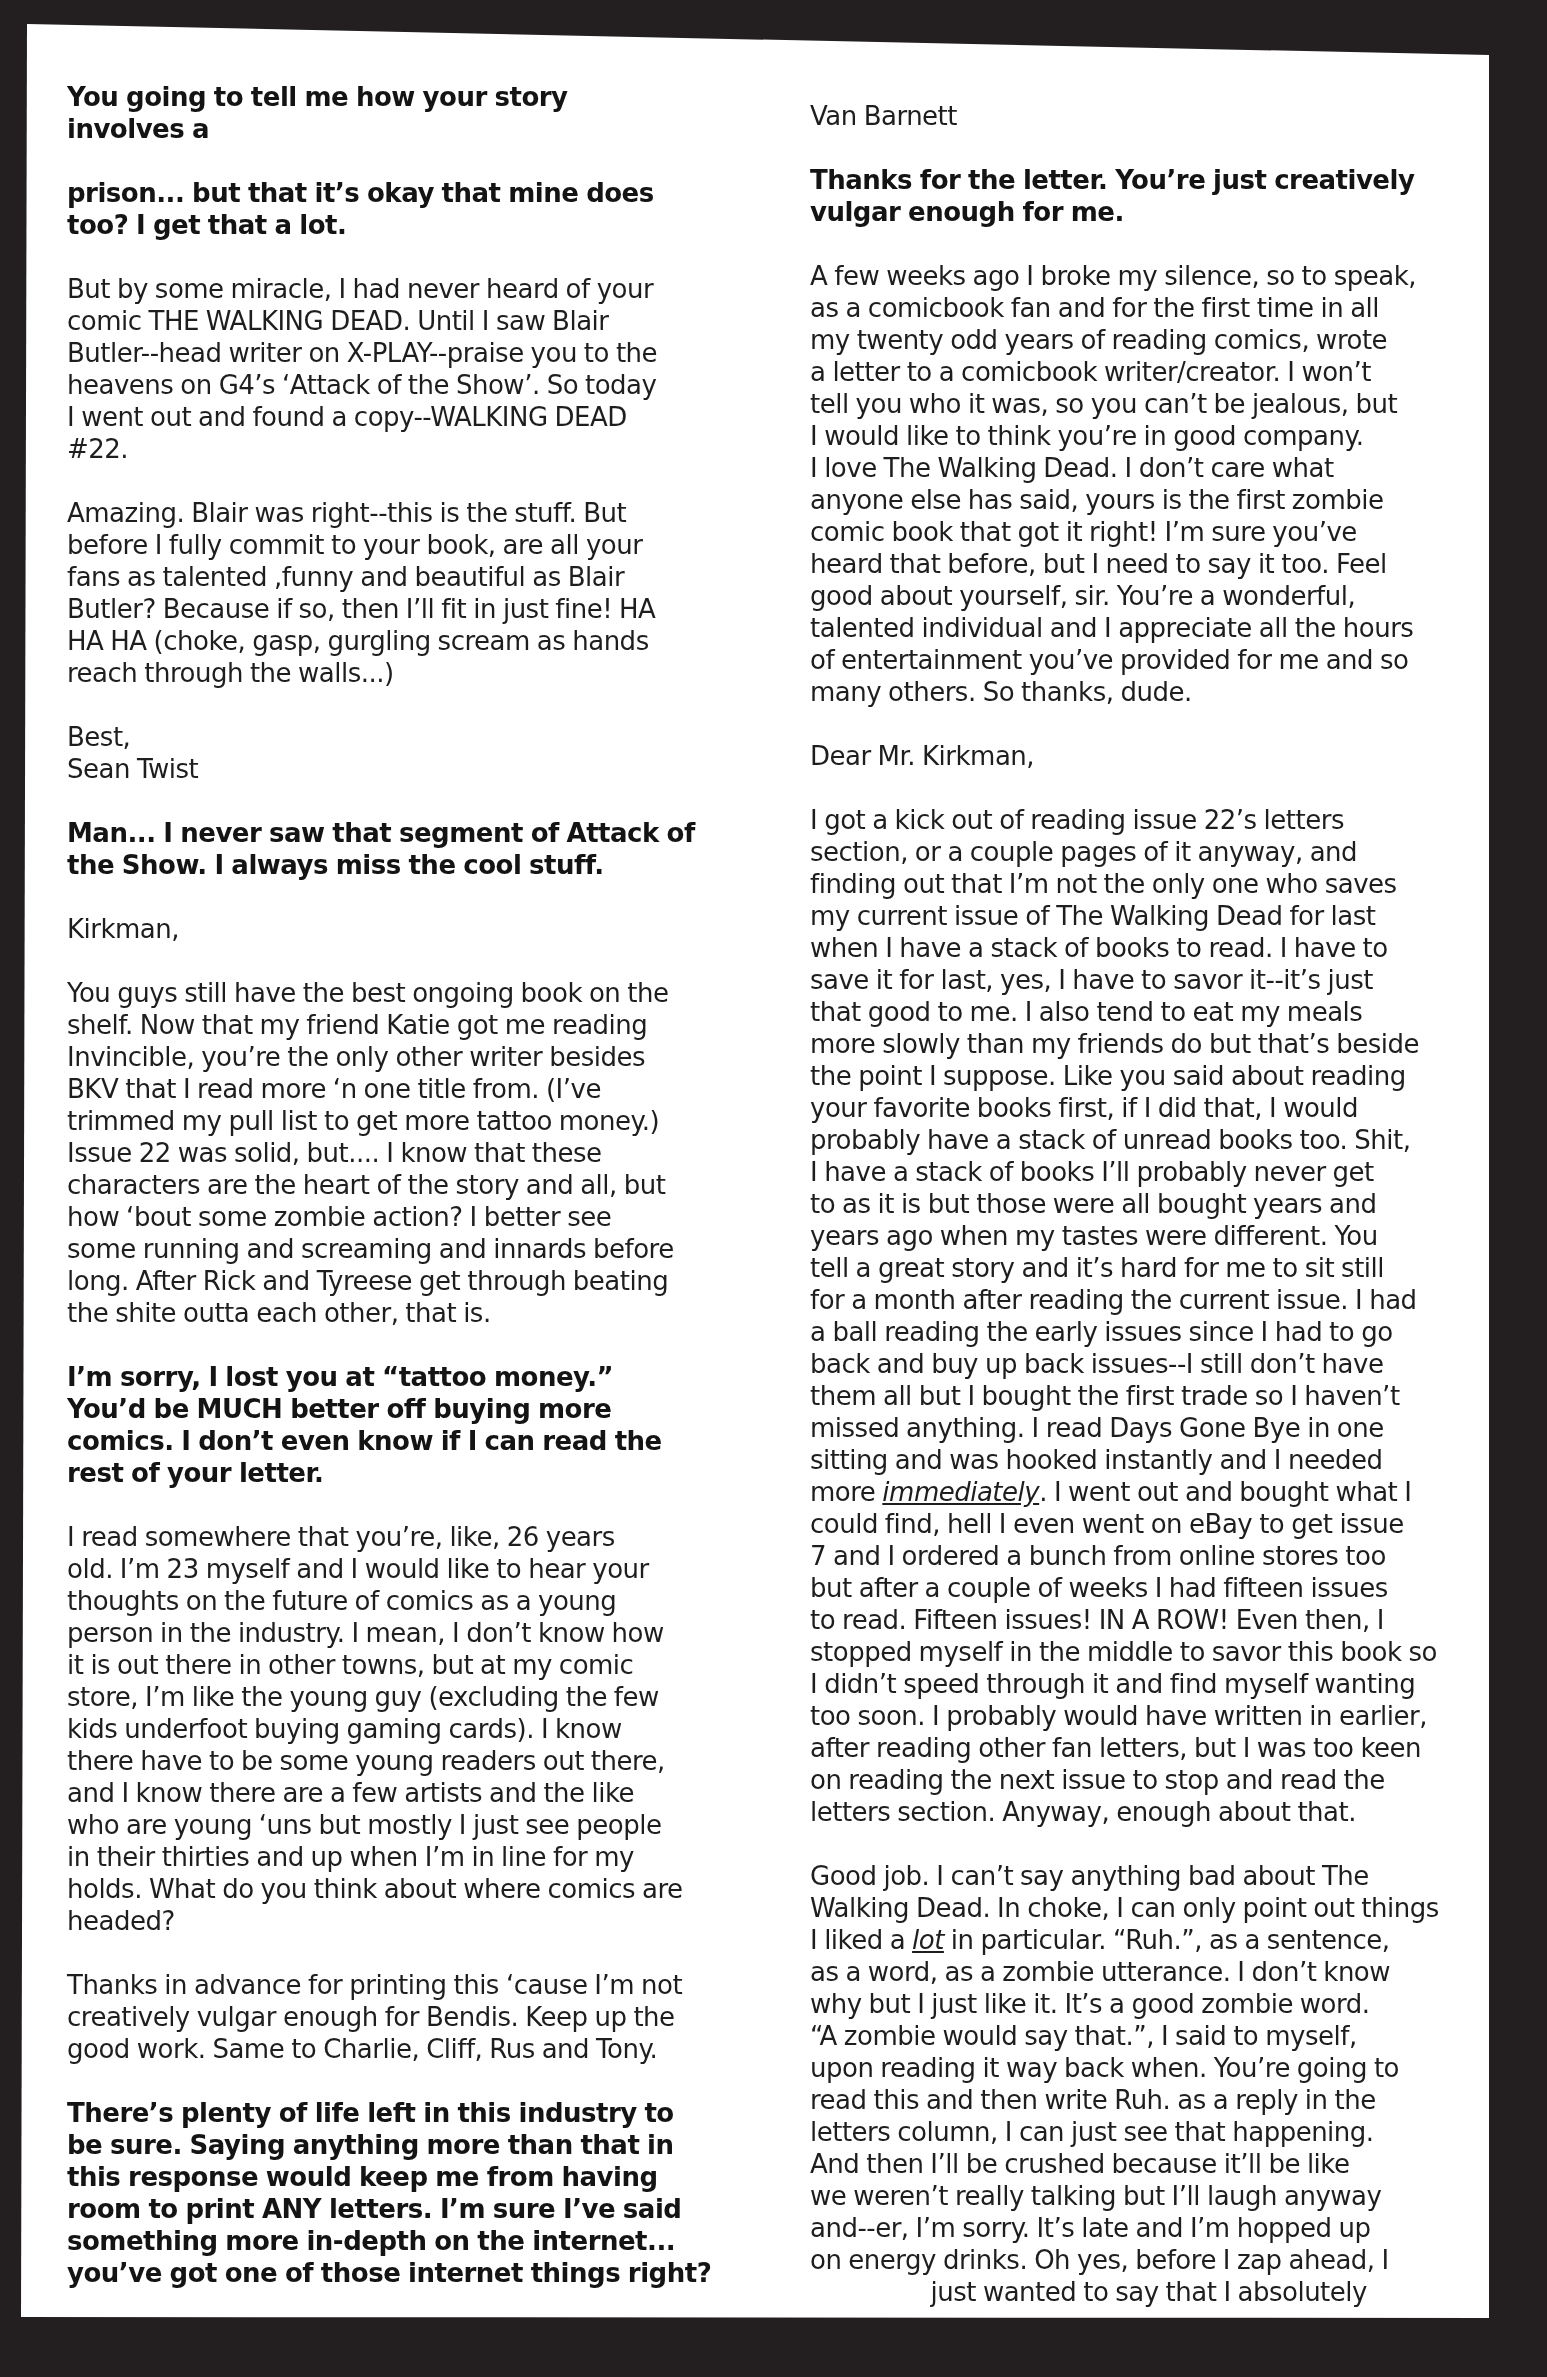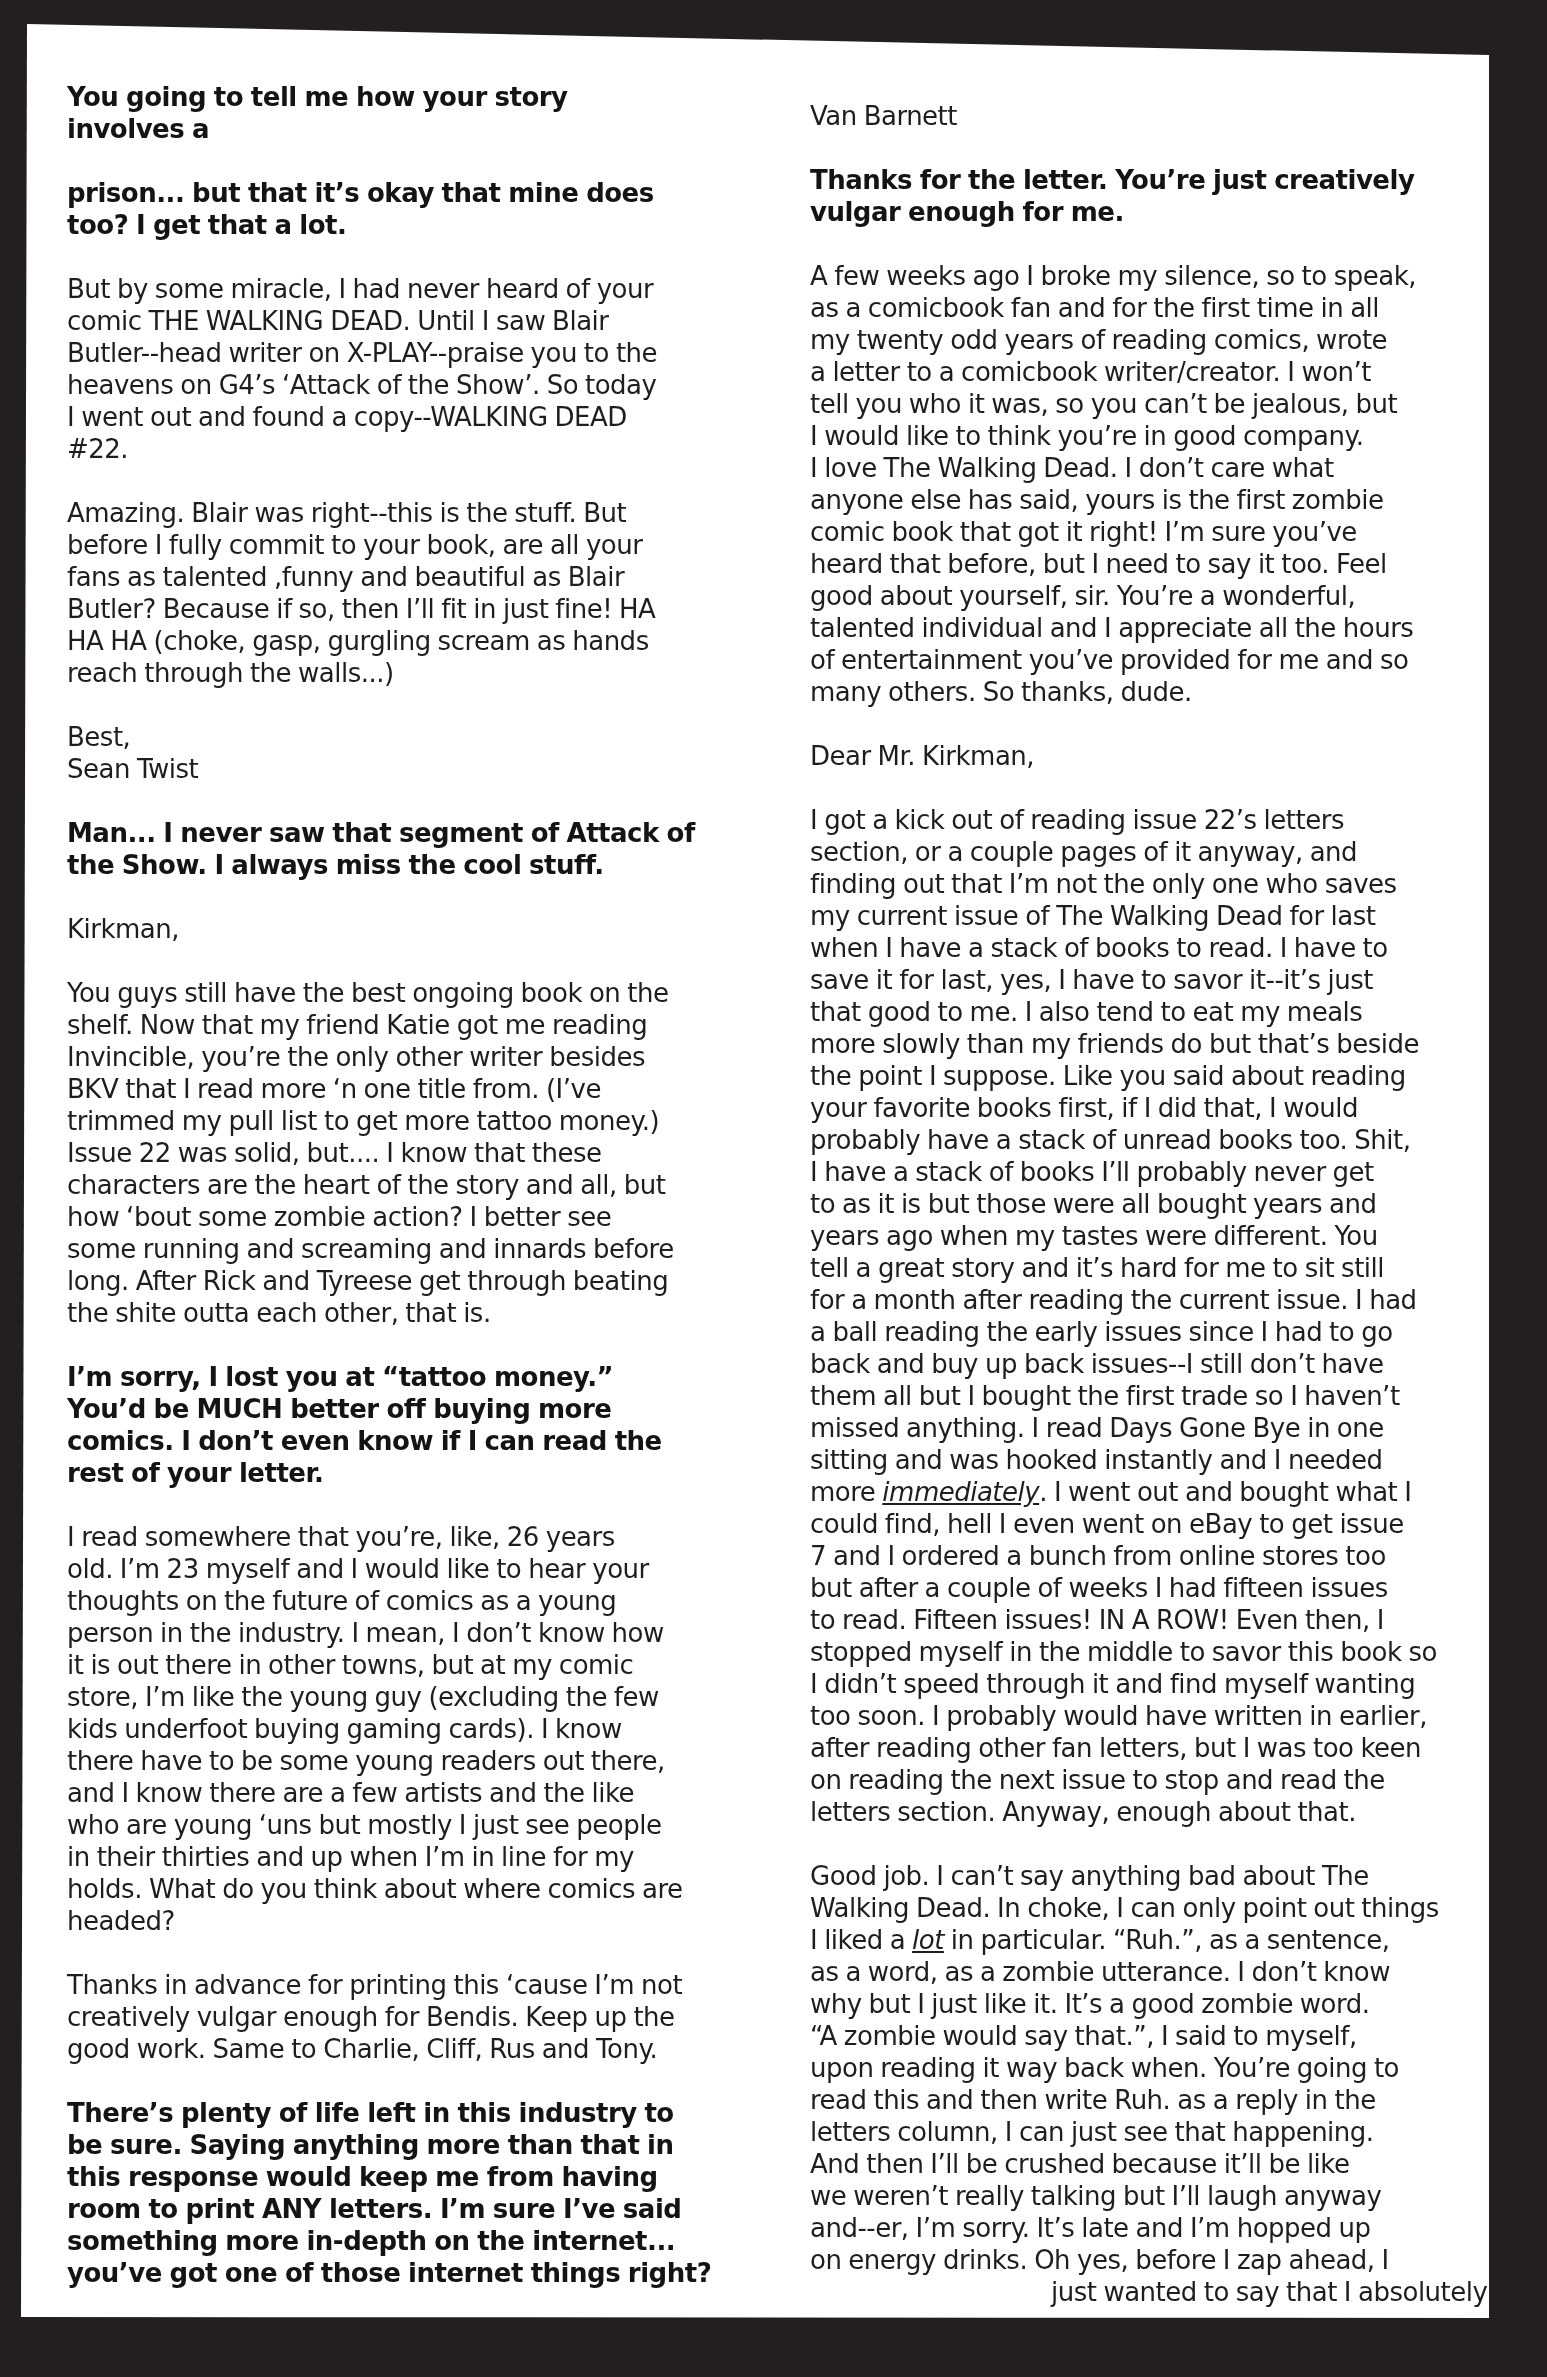--- a/index.html
+++ b/index.html
@@ -20,21 +20,21 @@
     font-family: "DejaVu Sans", sans-serif;
     font-size: 26px;
     line-height: 32px;
     letter-spacing: -0.5px;
     word-spacing: -0.8px;
   }
   .col-left { left: 67px; top: 81px; width: 685px; }
   .col-right { left: 786px; top: 100px; width: 693px; margin-left: 24px; }
   .block { margin: 0 0 32px 0; white-space: pre-line; }
   .block.bold { font-weight: bold; color: #141414; }
-  .block.tail { text-align: right; padding-right: 15.6px; margin-top: -32px; }
+  .block.tail { text-align: center; padding-right: 15.6px; margin-top: -32px; }
   .it { font-style: italic; text-decoration: underline; }
 </style>
 </head>
 <body>
 
 <div class="page"></div>
 
 <div class="col col-left">
   <p class="block bold">You going to tell me how your story
 involves a</p>

